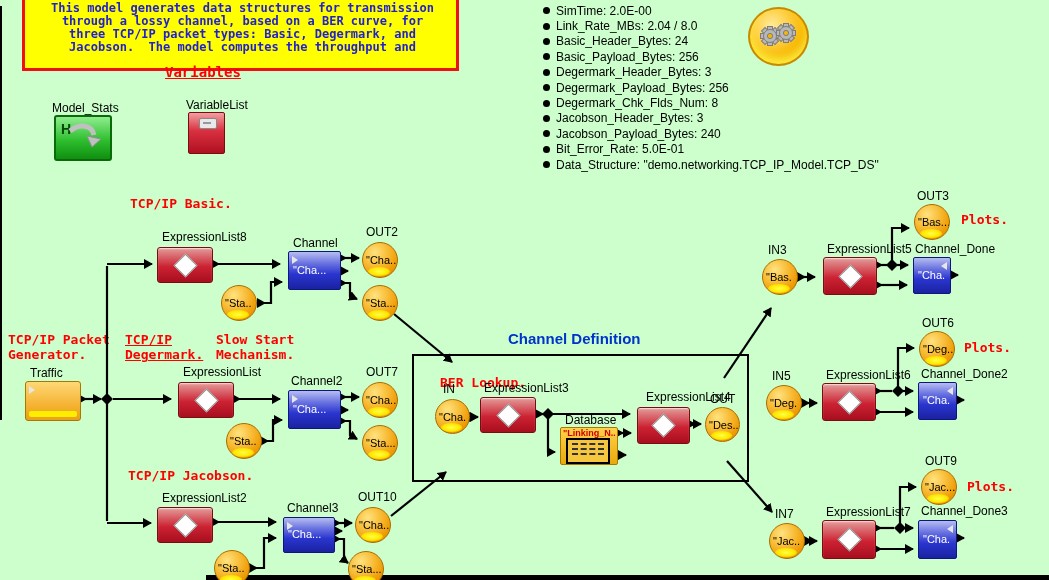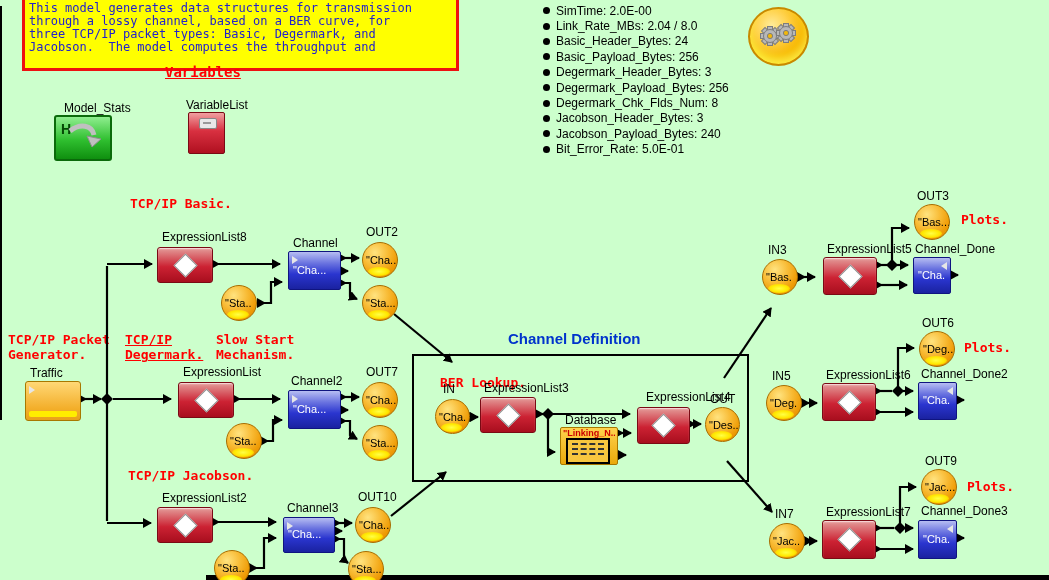--- a/index.html
+++ b/index.html
@@ -1,22 +1,22 @@
 <!DOCTYPE html>
 <html><head>
 <meta charset="utf-8">
 <style>
   html,body{margin:0;padding:0;}
   .canvas{position:relative;width:1049px;height:580px;background:#CCFFCC;overflow:hidden;
           font-family:"Liberation Sans",sans-serif;}
   .abs{position:absolute;}
   
   .note{left:22px;top:0;width:427px;height:66px;background:#FFFF00;border:3px solid #EE1111;border-top:none;
-        padding:2px 0 0 4px;color:#2222CC;font-family:"DejaVu Sans Mono",monospace;font-weight:normal;
-        font-size:12px;line-height:13px;}
+        padding:2px 0 0 4px;color:#2222CC;font-family:"DejaVu Sans Mono",monospace;font-weight:bold;
+        font-size:12px;line-height:13px;text-align:center;}
   .note div{white-space:pre;}
   .redlab{color:#FF0000;font-family:"DejaVu Sans Mono",monospace;font-weight:bold;font-size:13px;
           line-height:15px;white-space:pre-line;}
   .bluelab{color:#0033CC;font-weight:bold;font-size:15px;white-space:nowrap;}
   .lab{font-size:12px;color:#000;white-space:nowrap;}
   .params{left:543px;top:3px;font-size:12px;color:#000;}
   .params .item{display:flex;align-items:center;height:15.4px;white-space:nowrap;}
   .params .dot{width:7px;height:7px;border-radius:50%;background:#000;margin-right:6px;flex:0 0 auto;}
   
   .expr{background:linear-gradient(#ecaDAD 0%,#e08a8a 8%,#cc2233 55%,#a80e1e 100%);
@@ -104,20 +104,24 @@
         <span>Jacobson_Header_Bytes: 3</span>
       </div>
     <div class="item">
         <div class="dot"></div>
         <span>Jacobson_Payload_Bytes: 240</span>
       </div>
     <div class="item">
         <div class="dot"></div>
         <span>Bit_Error_Rate: 5.0E-01</span>
       </div>
+    <div class="item">
+        <div class="dot"></div>
+        <span>Data_Structure: "demo.networking.TCP_IP_Model.TCP_DS"</span>
+      </div>
   </div>
 
   <div class="abs gear" style="left:748px;top:7px;width:57px;height:55px;">
     <svg width="57" height="55" viewBox="0 0 57 55">
       <g fill="#b8b8b8" stroke="#7d7d7d" stroke-width="1">
         <g transform="translate(20,27)">
           <rect x="-2.5" y="-9.5" width="5" height="19"></rect>
             <rect x="-9.5" y="-2.5" width="19" height="5"></rect>
           <rect x="-2.5" y="-9.5" width="5" height="19" transform="rotate(45)"></rect>
             <rect x="-9.5" y="-2.5" width="19" height="5" transform="rotate(45)"></rect>
@@ -130,21 +134,21 @@
           <rect x="-2.5" y="-9.5" width="5" height="19" transform="rotate(45)"></rect>
             <rect x="-9.5" y="-2.5" width="19" height="5" transform="rotate(45)"></rect>
           <circle r="6.5"></circle>
             <circle r="2.6" fill="#f2b70a" stroke="#7d7d7d"></circle>
         </g>
       </g>
     </svg>
   </div>
 
   <div class="abs redlab" style="left:165px;top:65px;font-size:14px;text-decoration:underline;">Variables</div>
-  <div class="abs lab" style="left:64px;top:101px;">Model_Stats</div>
+  <div class="abs lab" style="left:52px;top:101px;">Model_Stats</div>
   <div class="abs mstats" style="left:54px;top:115px;width:54px;height:42px;">
     <span class="h">H</span>
     <svg width="40" height="26" style="position:absolute;left:12px;top:6px;">
       <path d="M2 8 C12 0 24 2 26 12" fill="none" stroke="#c0c0c0" stroke-width="5"></path>
       <path d="M19 13 L33 16 L24 24 Z" fill="#c0c0c0" stroke="#909090" stroke-width="1"></path>
     </svg>
   </div>
   <div class="abs lab" style="left:186px;top:98px;">VariableList</div>
   <div class="abs vlist" style="left:188px;top:112px;width:35px;height:40px;">
     <div class="ic"></div>

